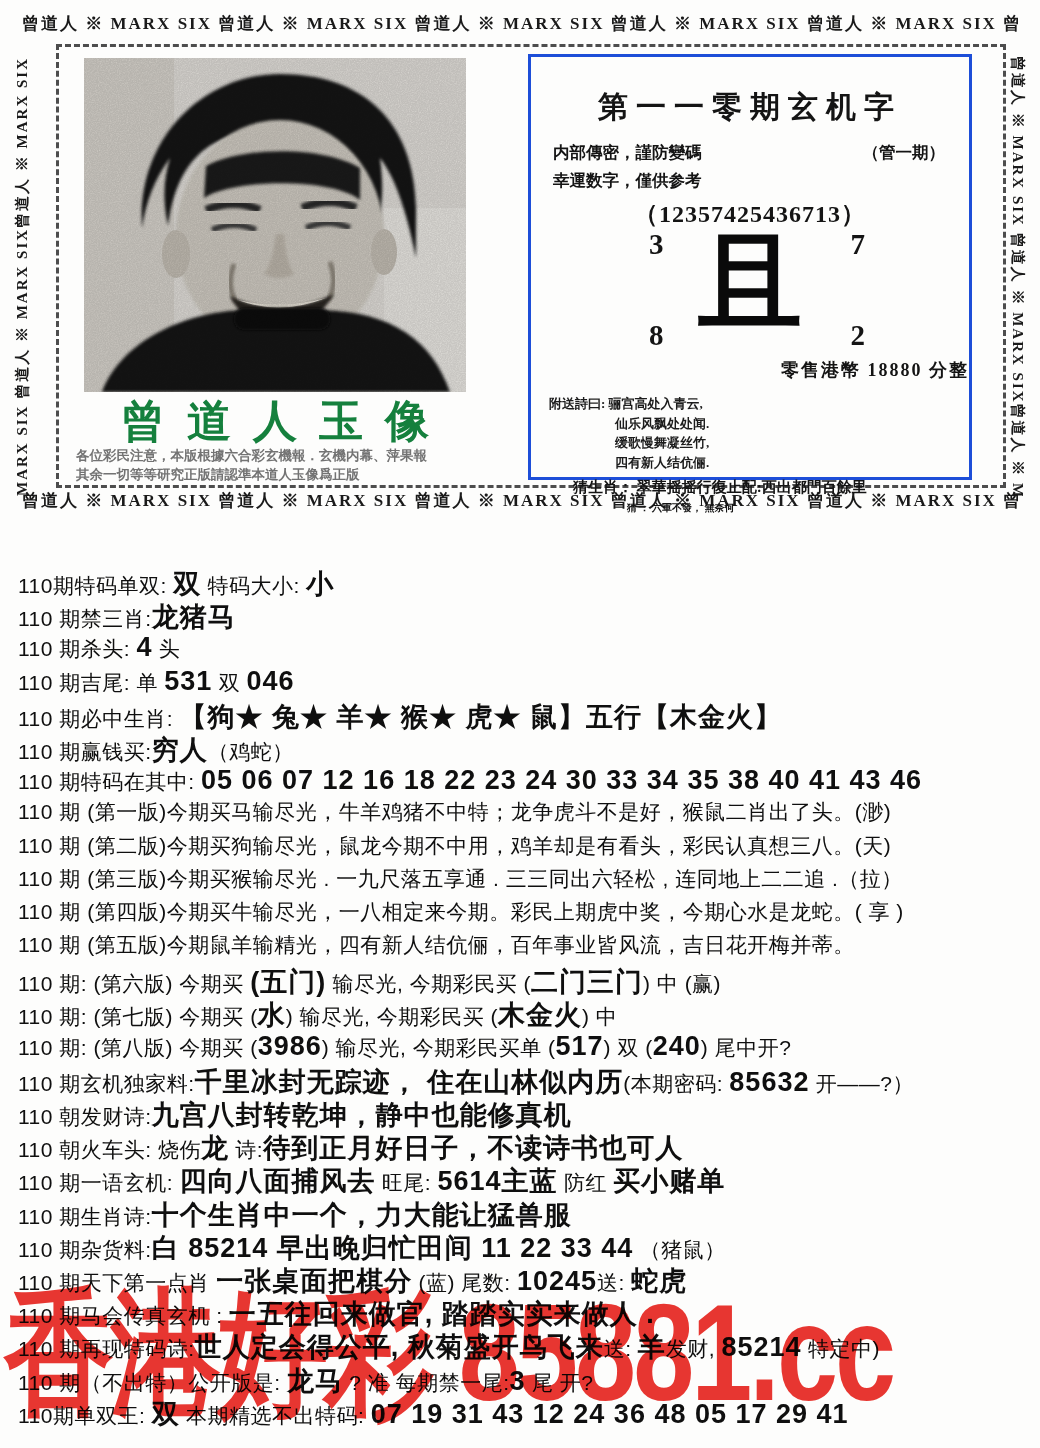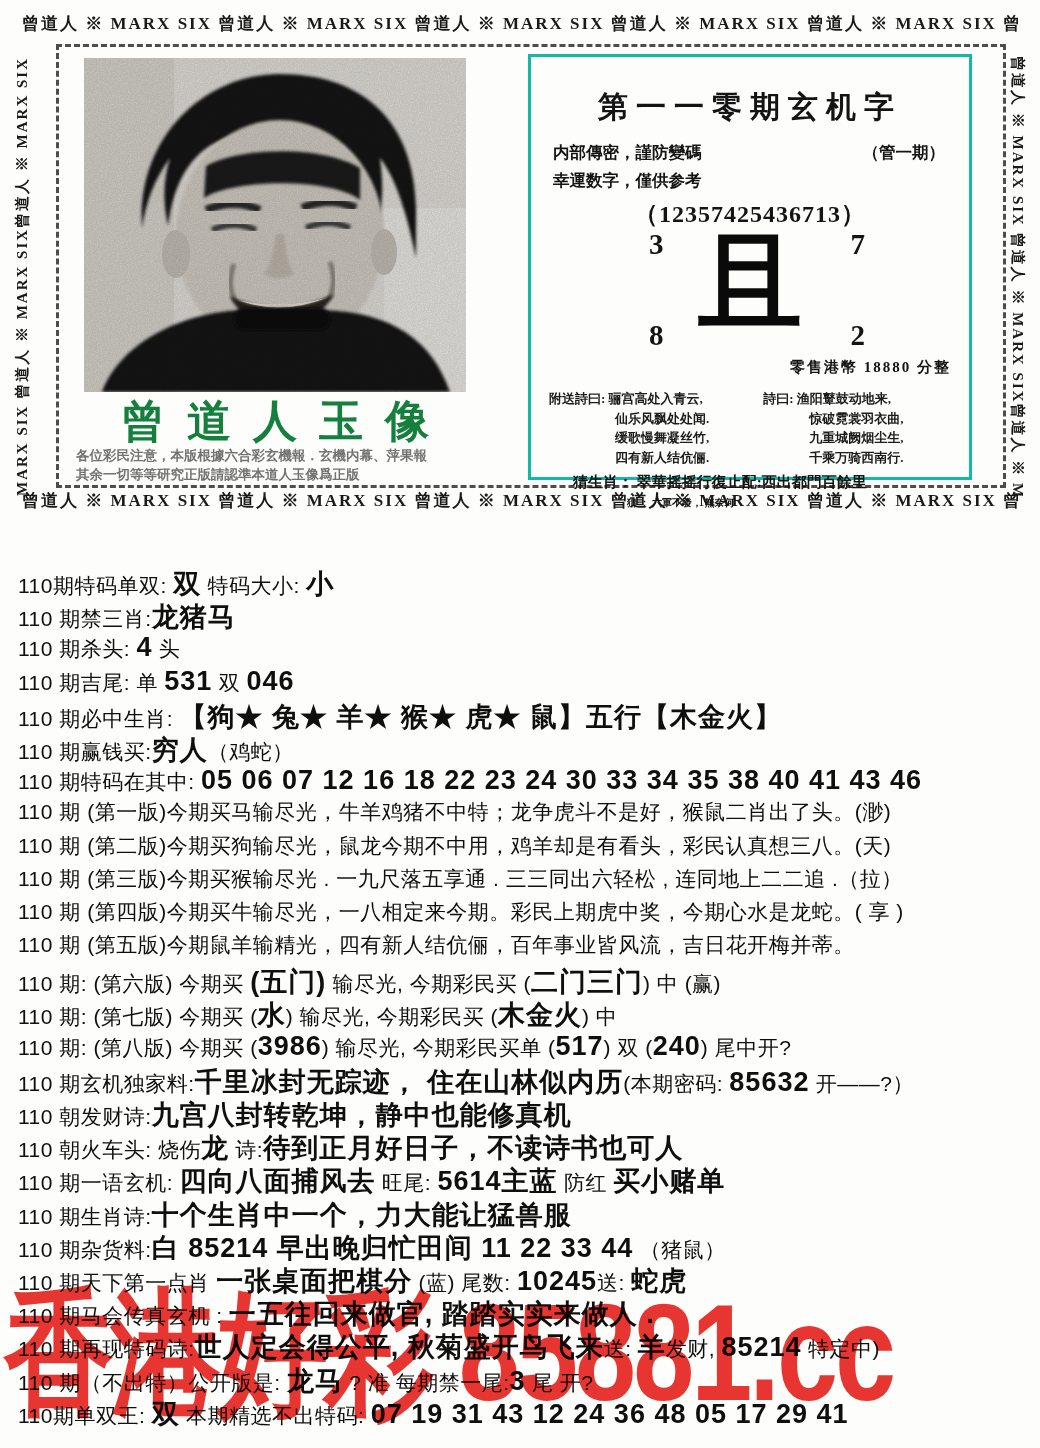--- a/index.html
+++ b/index.html
@@ -46,21 +46,21 @@
   }
   .portrait-notes {
     position:absolute; left:76px; top:446px; width:420px;
     font-family:"Liberation Serif", serif; font-size:13.5px; line-height:19px;
     font-weight:bold; color:#737373;
   }
 
   
   .info-box {
     position:absolute; left:528px; top:54px; width:444px; height:426px;
-    border:3px solid #14b8a6; background:transparent;
+    border:3px solid #1d4ed8; background:transparent;
     font-family:"Liberation Serif", serif; color:#141414;
   }
   .info-title {
     margin-top:30px; text-align:center; font-size:30px; font-weight:bold;
     letter-spacing:8px;
   }
   .info-meta-row {
     display:flex; justify-content:space-between;
     padding:14px 24px 0 22px; font-size:16.5px; font-weight:bold;
   }
@@ -74,22 +74,22 @@
   .corner-tl { left:118px; top:-4px; }
   .corner-tr { right:104px; top:-4px; }
   .corner-bl { left:118px; bottom:-2px; }
   .corner-br { right:104px; bottom:-2px; }
   .big-glyph {
     position:absolute; left:0; right:0; top:-8px; text-align:center;
     font-size:104px; line-height:118px; font-weight:bold; color:#0a0a0a;
     font-family:"Liberation Serif", serif;
   }
   .price-line {
-    text-align:right; padding-right:18px; margin-top:8px;
-    font-size:15px; font-weight:bold; letter-spacing:2px;
+    text-align:right; padding-right:0; margin-top:8px;
+    font-size:18px; font-weight:bold; letter-spacing:2px;
   }
   .poems {
     display:flex; padding:12px 8px 0 18px; gap:0;
     font-size:13px; line-height:19.5px; font-weight:bold; color:#1c1c1c;
   }
   .poem-col-left  { width:52%; }
   .poem-col-right { width:48%; }
   .poem-first { white-space:nowrap; }
   .poem-indent-l { padding-left:66px; }
   .poem-indent-r { padding-left:46px; }
@@ -198,29 +198,20 @@
     <div class="price-line">零售港幣 18880 分整</div>
     <div class="poems">
       <div class="poem-col-left">
         <div class="poem-first">
           <span>附送詩曰:</span>
           <span>骊宫高处入青云,</span>
         </div>
         <div class="poem-indent-l">仙乐风飘处处闻.</div>
         <div class="poem-indent-l">缓歌慢舞凝丝竹,</div>
         <div class="poem-indent-l">四有新人结伉俪.</div>
-      </div>
-      <div class="poem-col-right">
-        <div class="poem-first">
-          <span>詩曰:</span>
-          <span>渔阳鼙鼓动地来,</span>
-        </div>
-        <div class="poem-indent-r">惊破霓裳羽衣曲,</div>
-        <div class="poem-indent-r">九重城阙烟尘生,</div>
-        <div class="poem-indent-r">千乘万骑西南行.</div>
       </div>
     </div>
     <div class="guess-row">
       <span>猜生肖： 翠華摇摇行復止</span>
       <span>配:西出都門百餘里</span>
     </div>
     <div class="guess-line2">猜 ： 六軍不發， 無奈何</div>
   </div>
 
   <div class="predictions">

